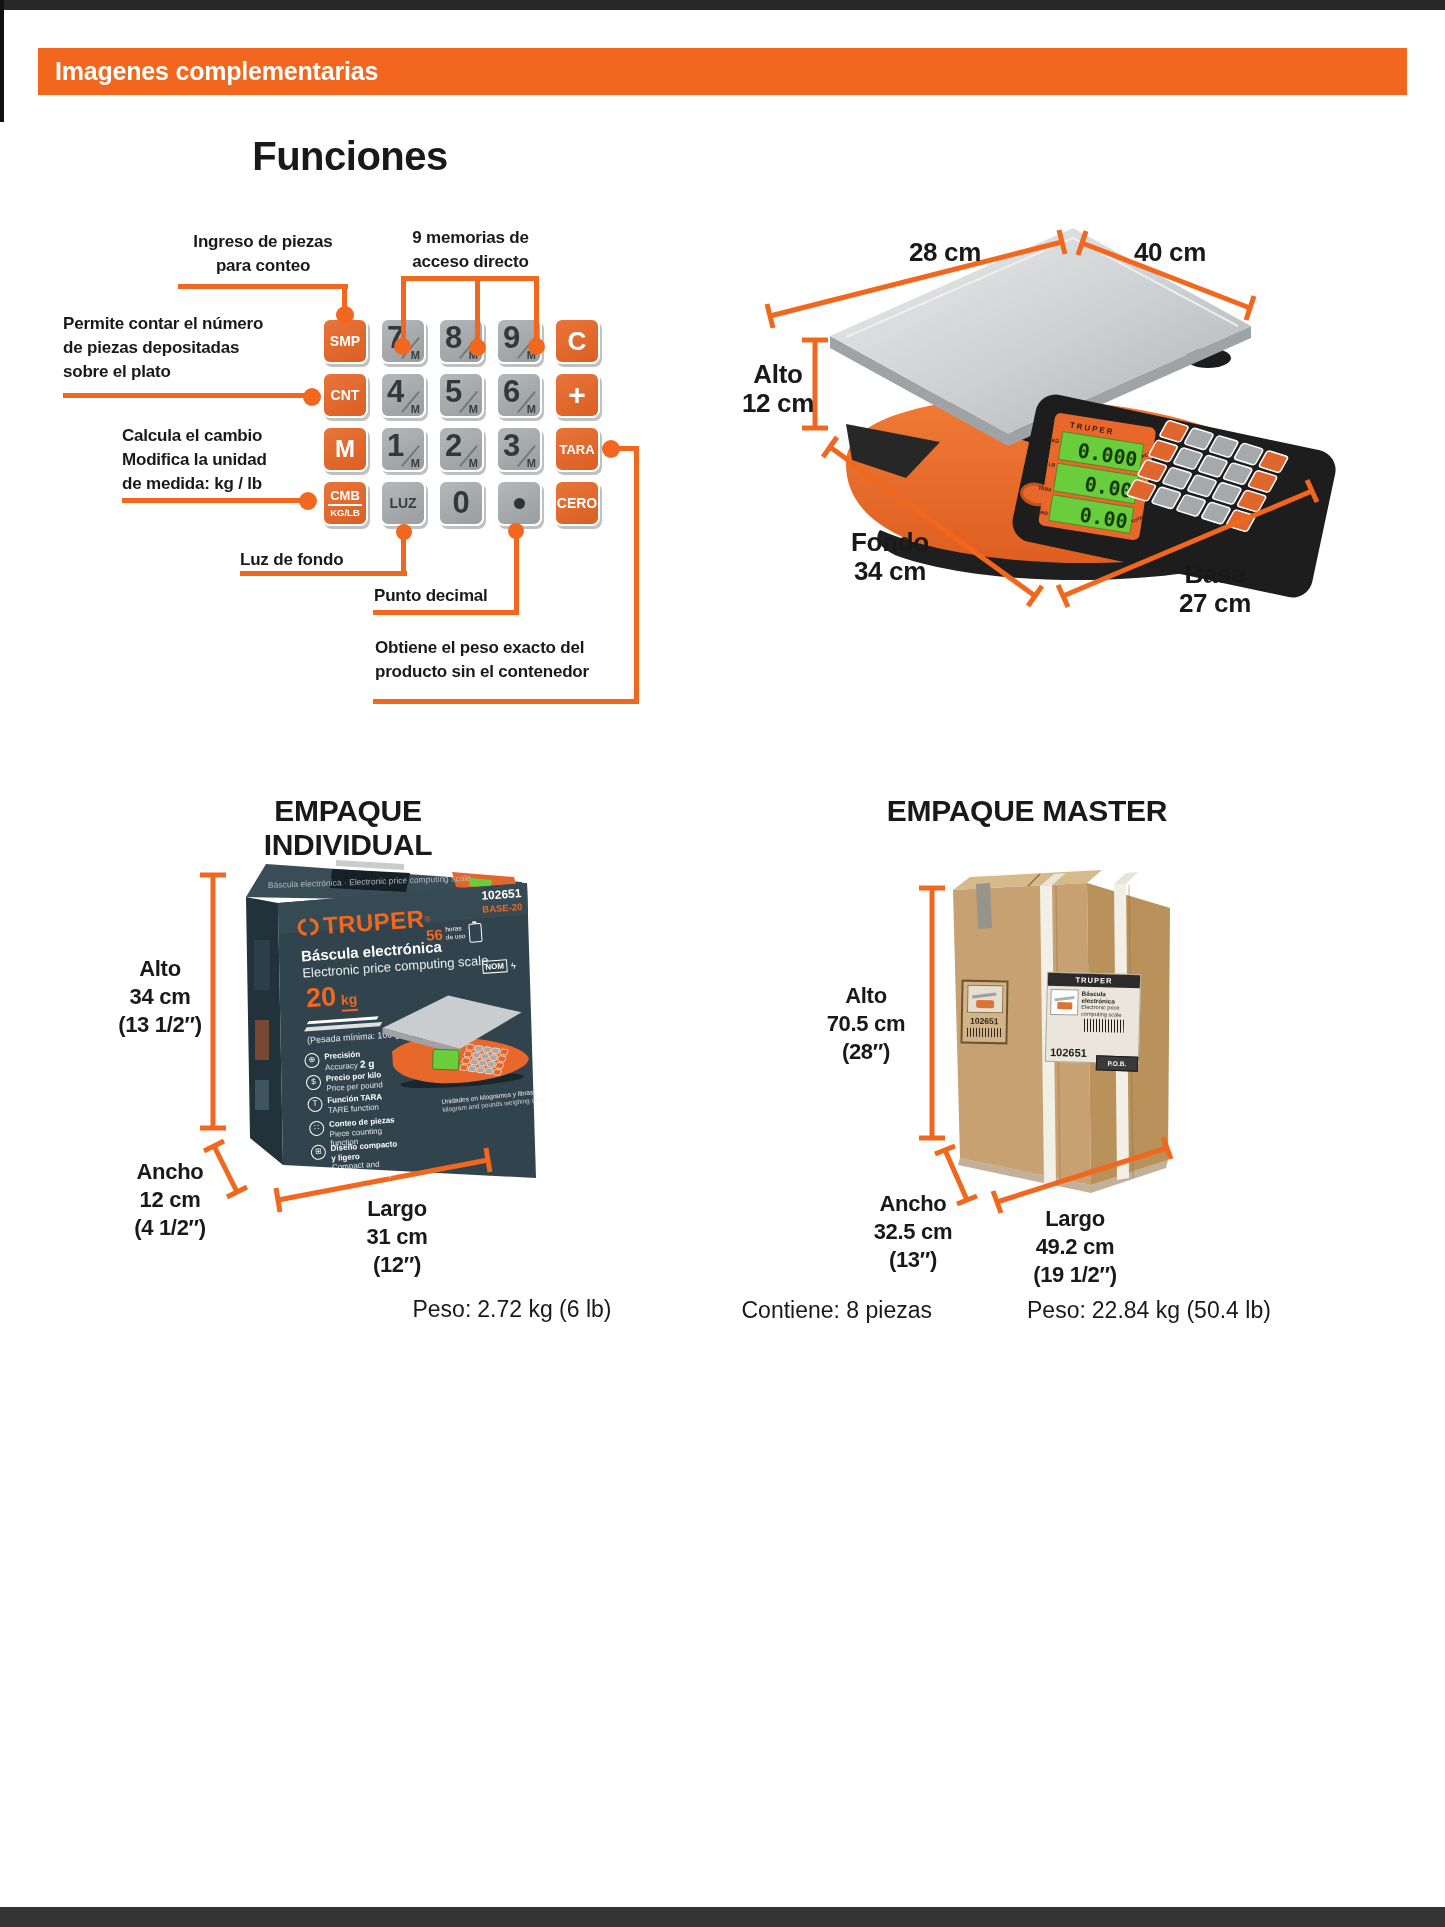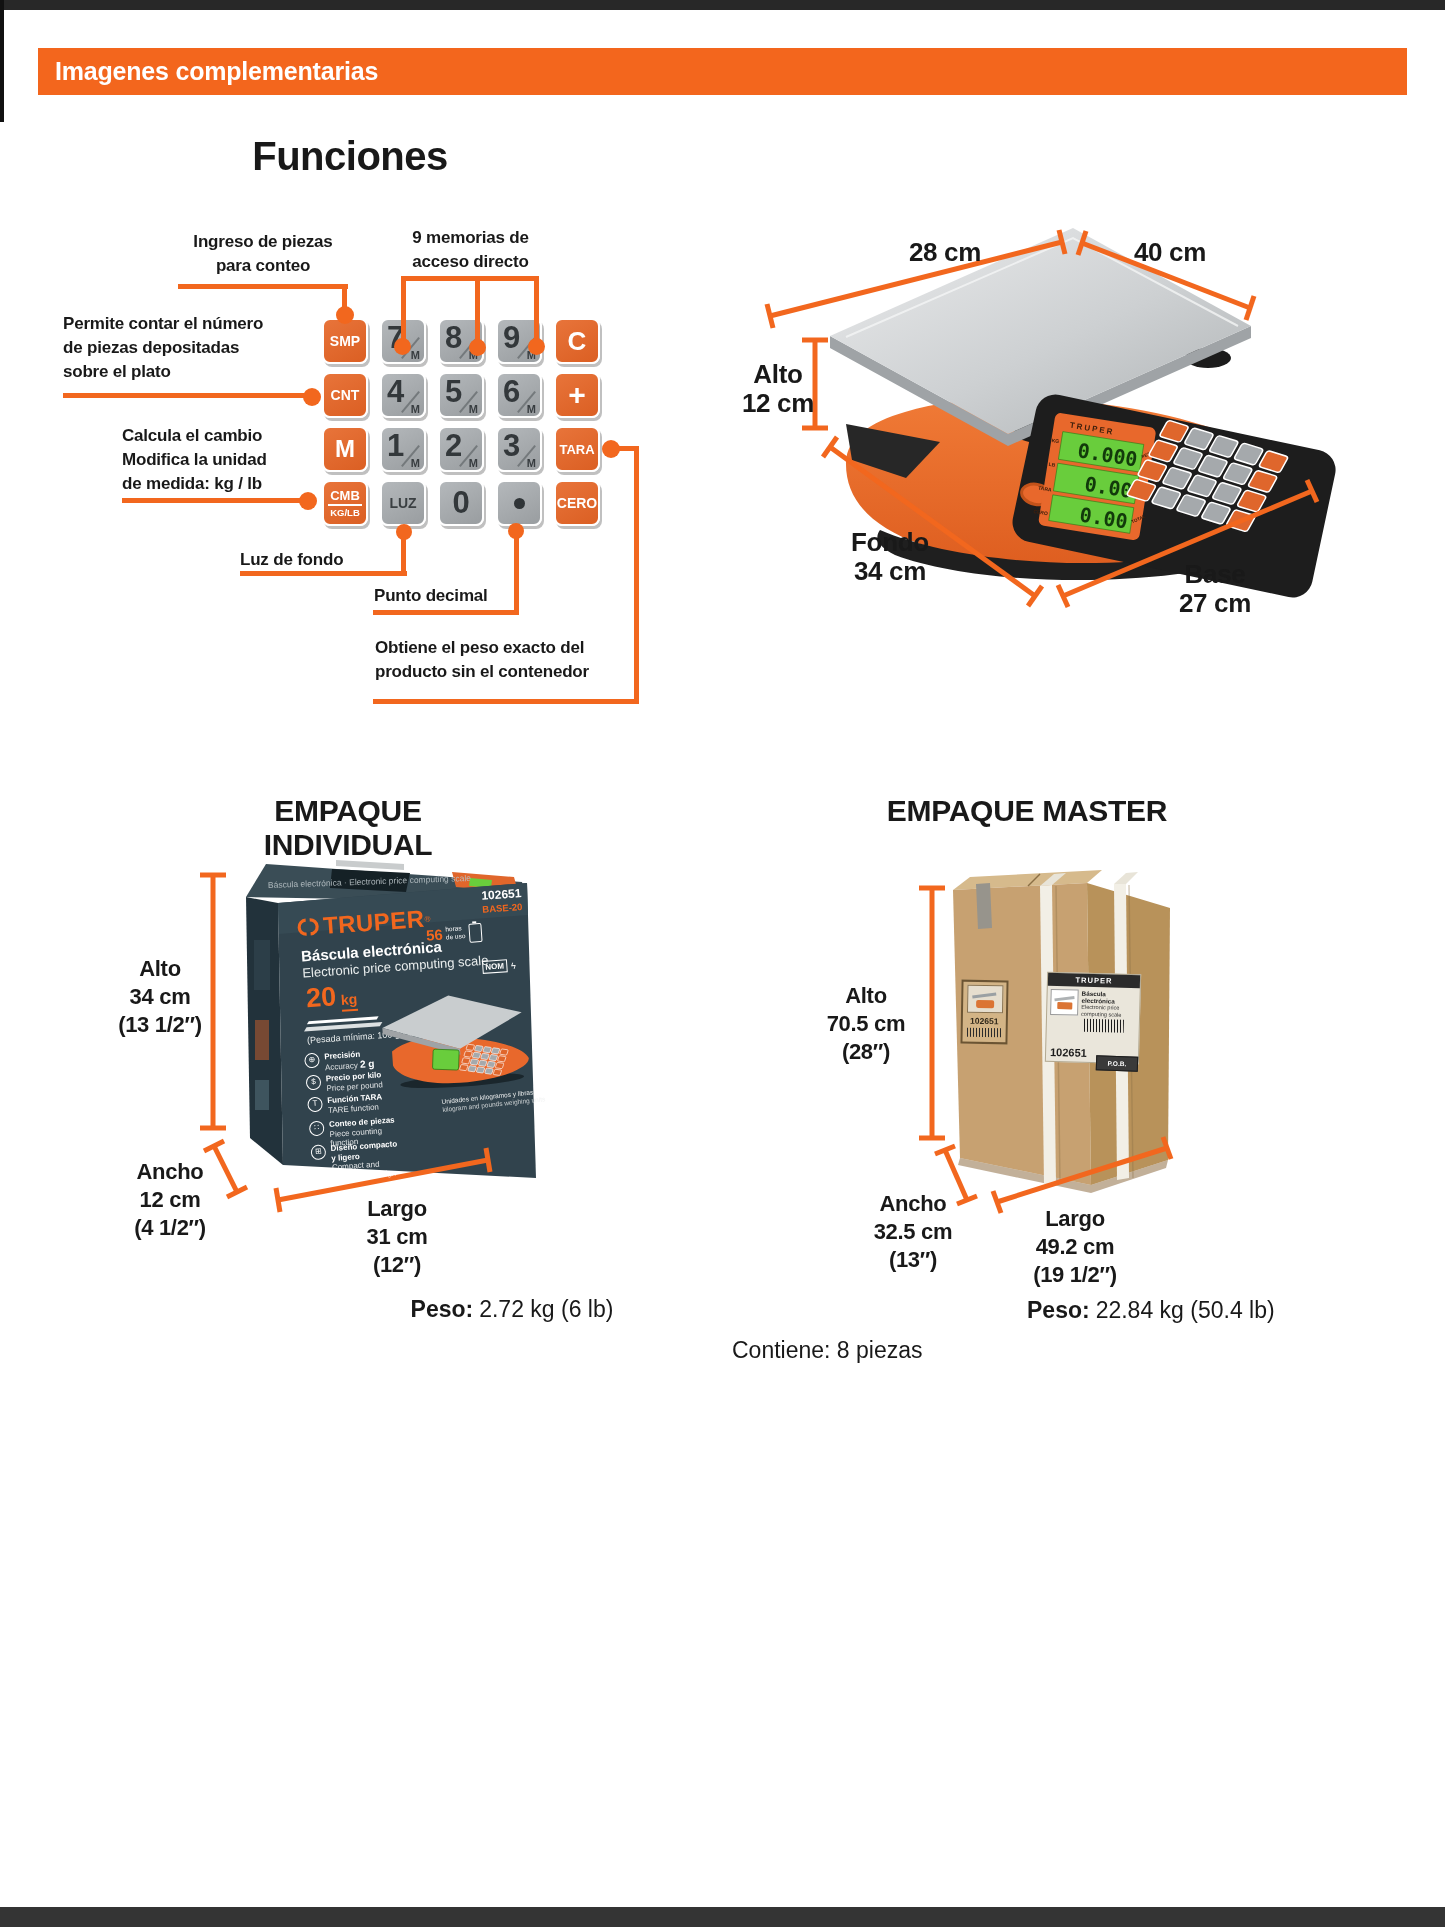--- a/index.html
+++ b/index.html
@@ -41,21 +41,21 @@
   .kd0{font-size:31px;font-weight:700;color:#33383B;}
   .kdotc{width:11px;height:11px;border-radius:50%;background:#2F3437;}
   .cmbwrap{display:flex;flex-direction:column;align-items:center;color:#fff;font-weight:700;}
   .cmb-top{font-size:13px;border-bottom:2px solid #fff;padding:0 2px 1px;}
   .cmb-bot{font-size:9.5px;margin-top:1px;}
   
   .dim{position:absolute;font-weight:700;font-size:26px;line-height:29px;text-align:center;
        white-space:pre-line;letter-spacing:-0.3px;}
   .dim.small{font-size:22px;line-height:28px;}
   .meta{position:absolute;font-size:23px;color:#191919;white-space:nowrap;}
-  .meta b{font-weight:700;} .meta span{margin-left:6px;font-weight:400;}
+  .meta b{font-weight:400;} .meta span{margin-left:6px;font-weight:400;}
   
   #ind-front{position:absolute;left:278px;top:883px;width:258px;height:296px;
              transform:rotate(-4deg);transform-origin:0 0;color:#fff;}
   #ind-front .t-logo{position:absolute;left:16px;top:32px;display:flex;align-items:center;}
   .truper-word{color:#F2671E;font-weight:700;font-size:24px;letter-spacing:0.5px;margin-left:4px;}
   .truper-reg{color:#F2671E;font-size:8px;vertical-align:super;}
   .t-es{position:absolute;left:18px;top:66px;font-size:15px;font-weight:700;}
   .t-en{position:absolute;left:18px;top:84px;font-size:13px;font-weight:400;color:#E8ECEC;}
   .t-cap{position:absolute;left:20px;top:102px;color:#F2671E;font-weight:700;}
   .t-cap .n{font-size:27px;} .t-cap .u{font-size:14px;border-bottom:2px solid #F2671E;padding-bottom:2px;}
@@ -540,19 +540,19 @@
 
   <div class="dim small" style="left:801px;top:982px;width:130px;">Alto
 70.5 cm
 (28″)</div>
   <div class="dim small" style="left:848px;top:1190px;width:130px;">Ancho
 32.5 cm
 (13″)</div>
   <div class="dim small" style="left:1010px;top:1205px;width:130px;">Largo
 49.2 cm
 (19 1/2″)</div>
-  <div class="meta" style="left:732px;top:1337px;width:200px;text-align:left;">Contiene: 8 piezas</div>
+  <div class="meta" style="left:732px;top:1297px;width:200px;text-align:right;">Contiene: 8 piezas</div>
   <div class="meta" style="left:1027px;top:1297px;width:220px;text-align:center;">
     <b>Peso:</b><span>22.84 kg (50.4 lb)</span>
   </div>
 
   <div class="bottombar"></div>
 </div>
 
 </body></html>

